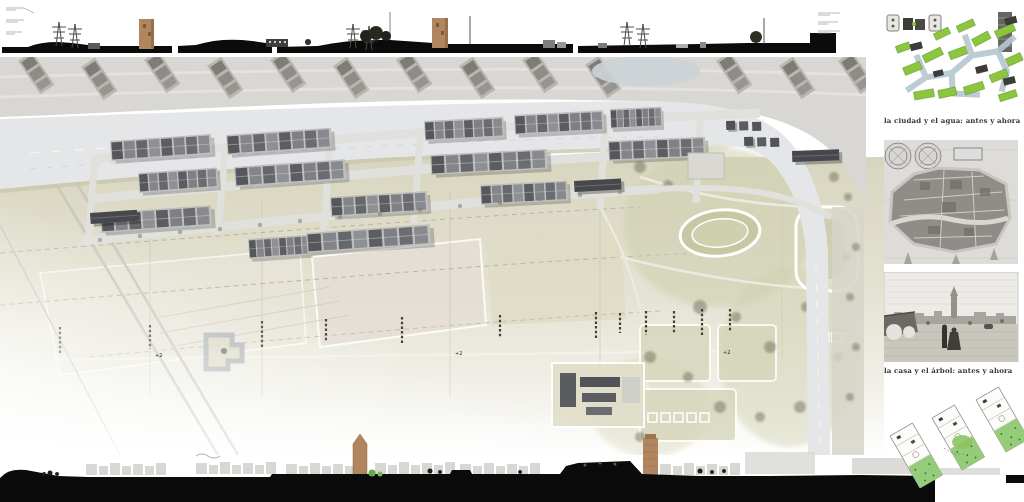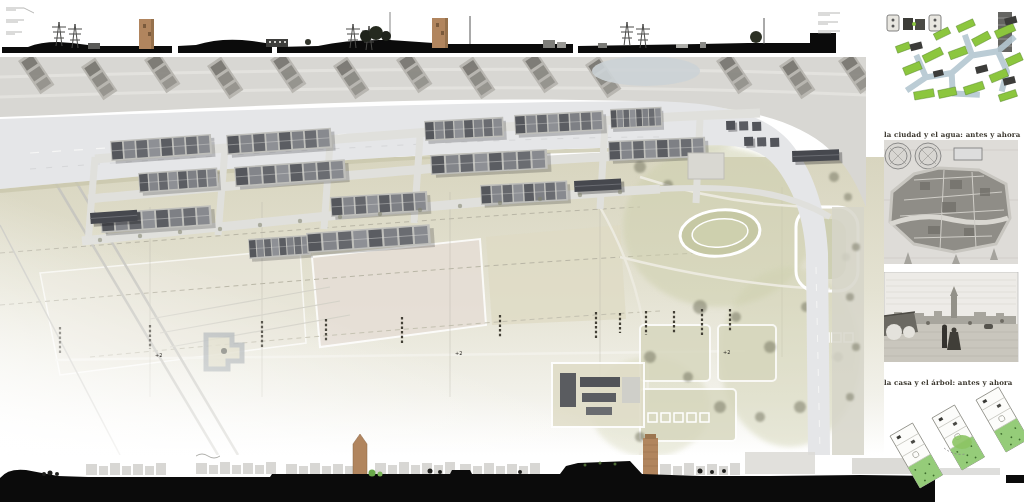--- a/index.html
+++ b/index.html
@@ -455,21 +455,21 @@
         <g fill="#3c3c3a">
           <rect x="14" y="8" width="12" height="7"></rect>
             <rect x="72" y="46" width="12" height="7"></rect>
           <rect x="96" y="64" width="12" height="7"></rect>
             <rect x="112" y="6" width="12" height="7"></rect>
           <rect x="30" y="40" width="10" height="6"></rect>
         </g>
       </g>
     </svg>
 
-    <div class="caption" style="top:130px">la ciudad y el agua: antes y ahora</div>
+    <div class="caption" style="top:116px">la ciudad y el agua: antes y ahora</div>
 
     <svg style="top:140px" width="140" height="124" viewBox="0 0 140 124">
       <rect x="0" y="0" width="134" height="124" fill="#dedcd8"></rect>
       <g stroke="#c9c7c3" stroke-width="0.6">
         <line x1="0" y1="10" x2="134" y2="10"></line>
           <line x1="0" y1="60" x2="134" y2="60"></line>
           <line x1="0" y1="118" x2="134" y2="118"></line>
       </g>
       <g fill="#d8d6d2" stroke="#777" stroke-width="0.8">
         <circle cx="14" cy="16" r="13"></circle>
@@ -540,21 +540,21 @@
         <circle cx="70" cy="58" r="2.5" fill="#403e38"></circle>
       </g>
       <rect x="100" y="52" width="9" height="5" rx="2" fill="#55534d"></rect>
       <g fill="#6e6c64">
         <circle cx="44" cy="51" r="2"></circle>
           <circle cx="86" cy="51" r="2"></circle>
           <circle cx="118" cy="49" r="2"></circle>
       </g>
     </svg>
 
-    <div class="caption" style="top:378px">la casa y el árbol: antes y ahora</div>
+    <div class="caption" style="top:366px">la casa y el árbol: antes y ahora</div>
 
     <svg style="top:378px" width="140" height="118" viewBox="0 0 140 118">
       <defs>
         <g id="plotdiag">
           <rect x="0" y="0" width="26" height="60" fill="#fcfcfa" stroke="#8b8b83" stroke-width="0.8"></rect>
           <rect x="0" y="36" width="26" height="24" fill="#95cc79"></rect>
           <g fill="#3e6b2e">
             <circle cx="5" cy="42" r="0.9"></circle>
               <circle cx="12" cy="50" r="0.9"></circle>
               <circle cx="20" cy="44" r="0.9"></circle>

